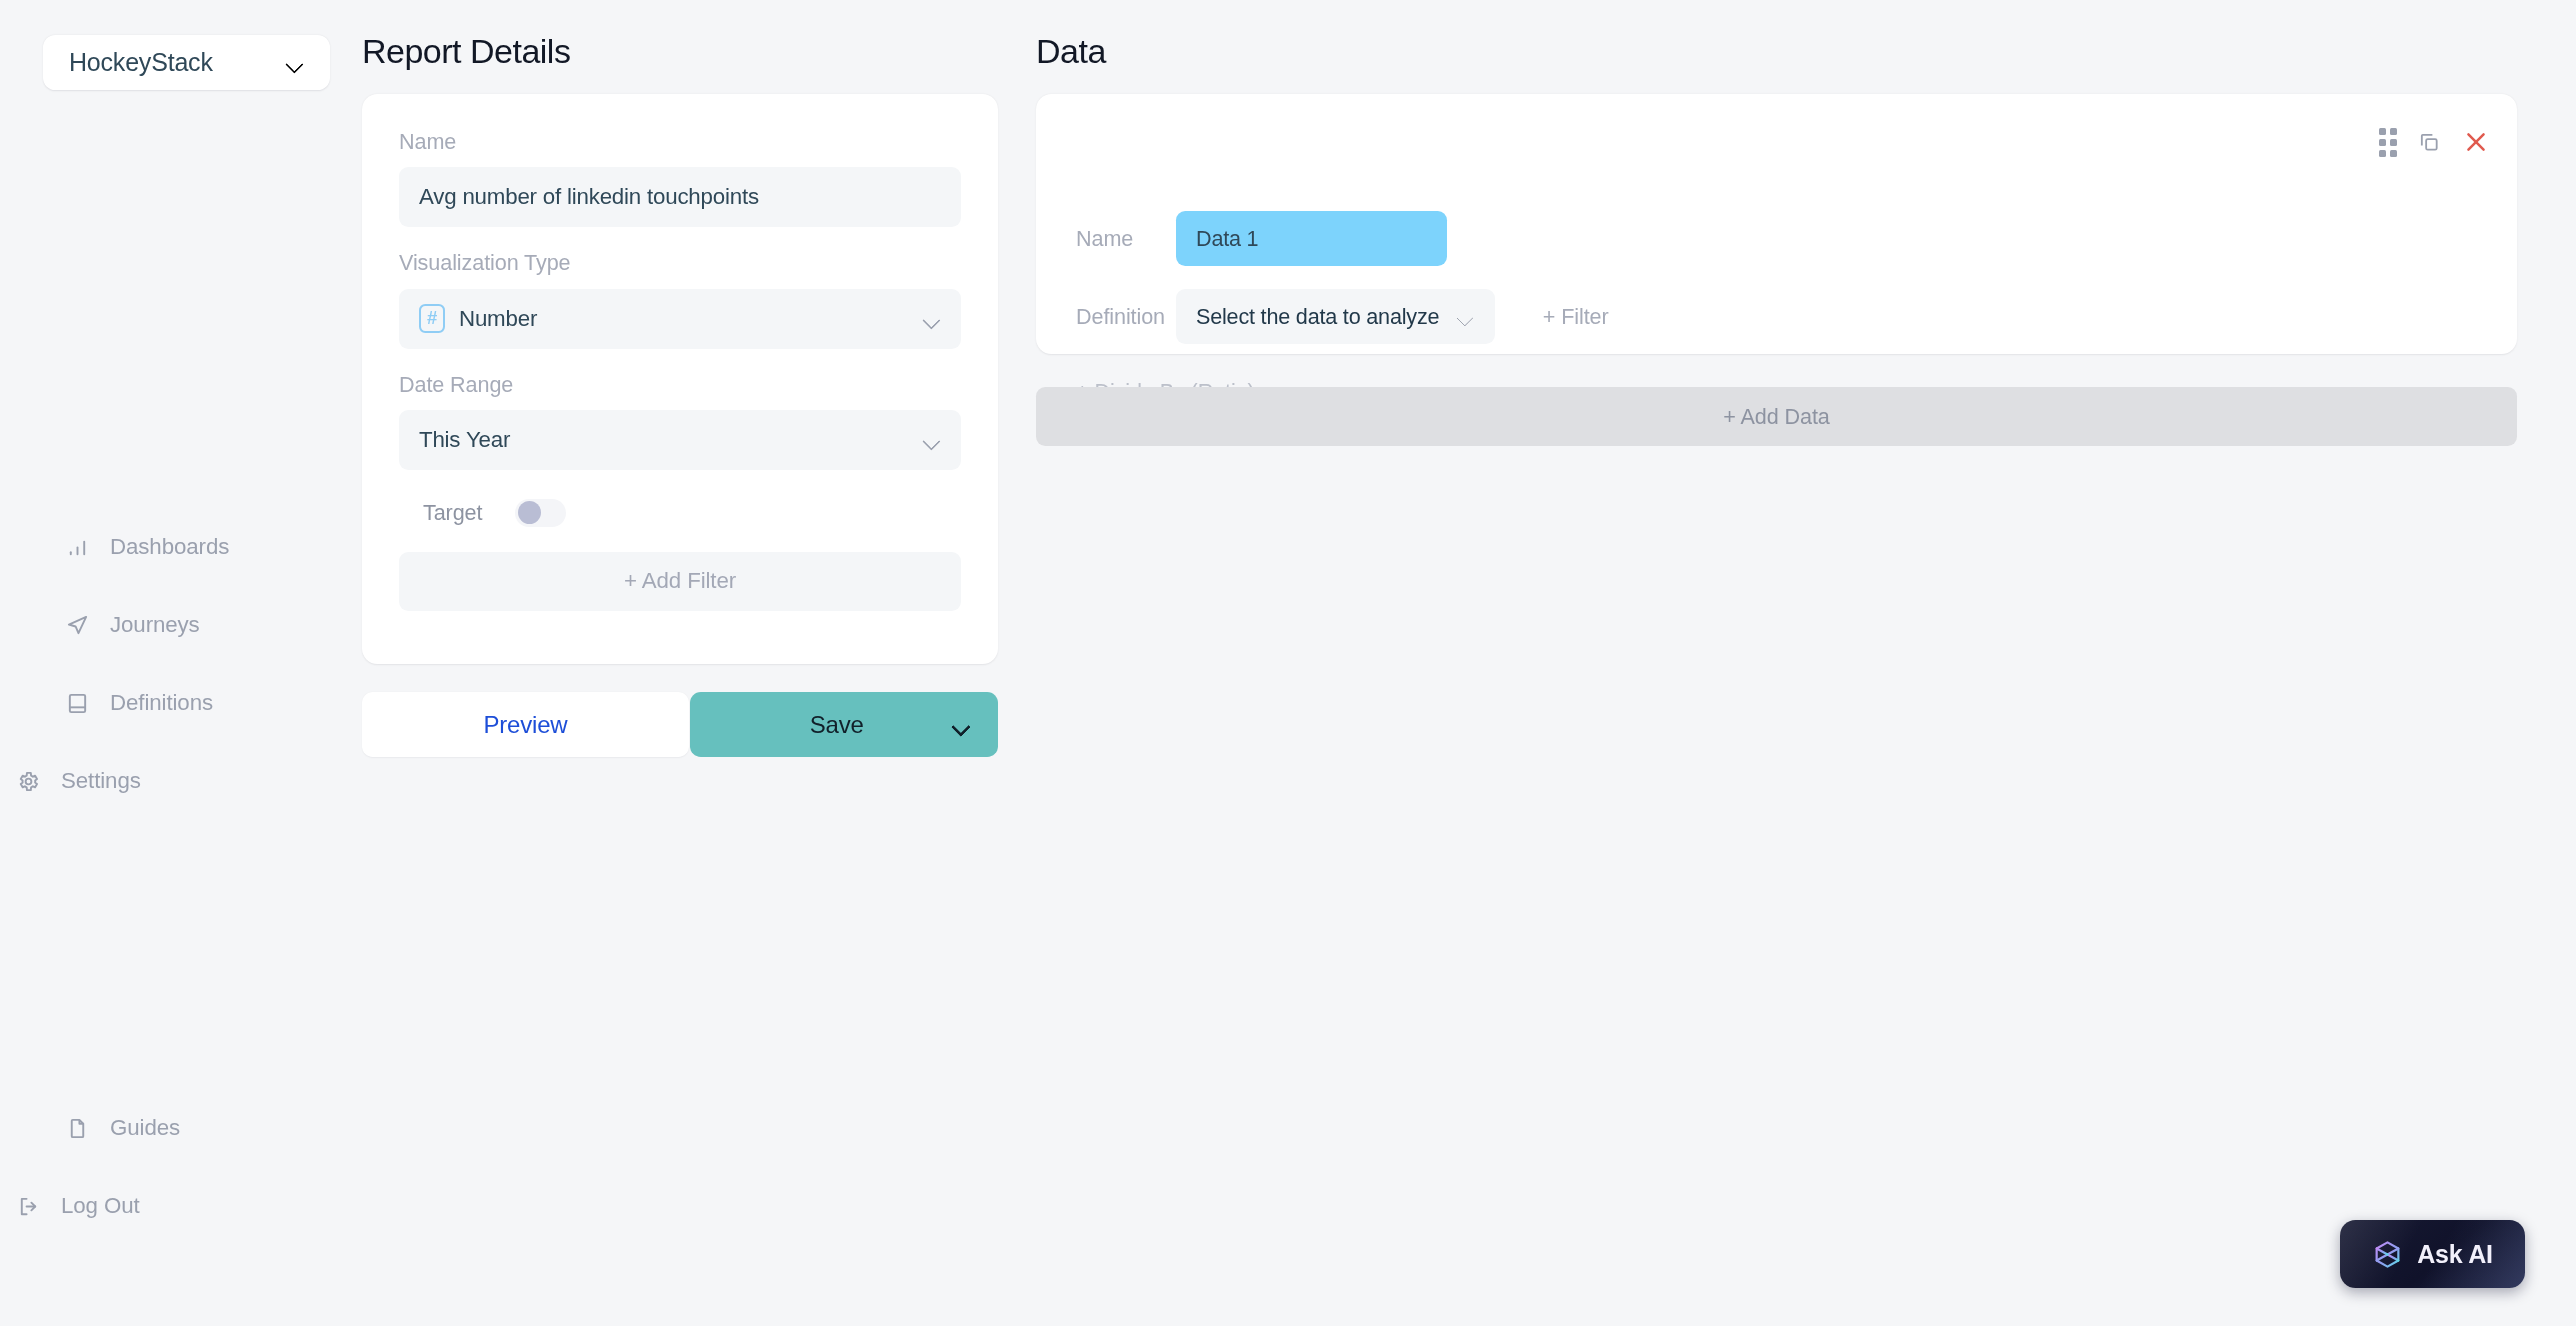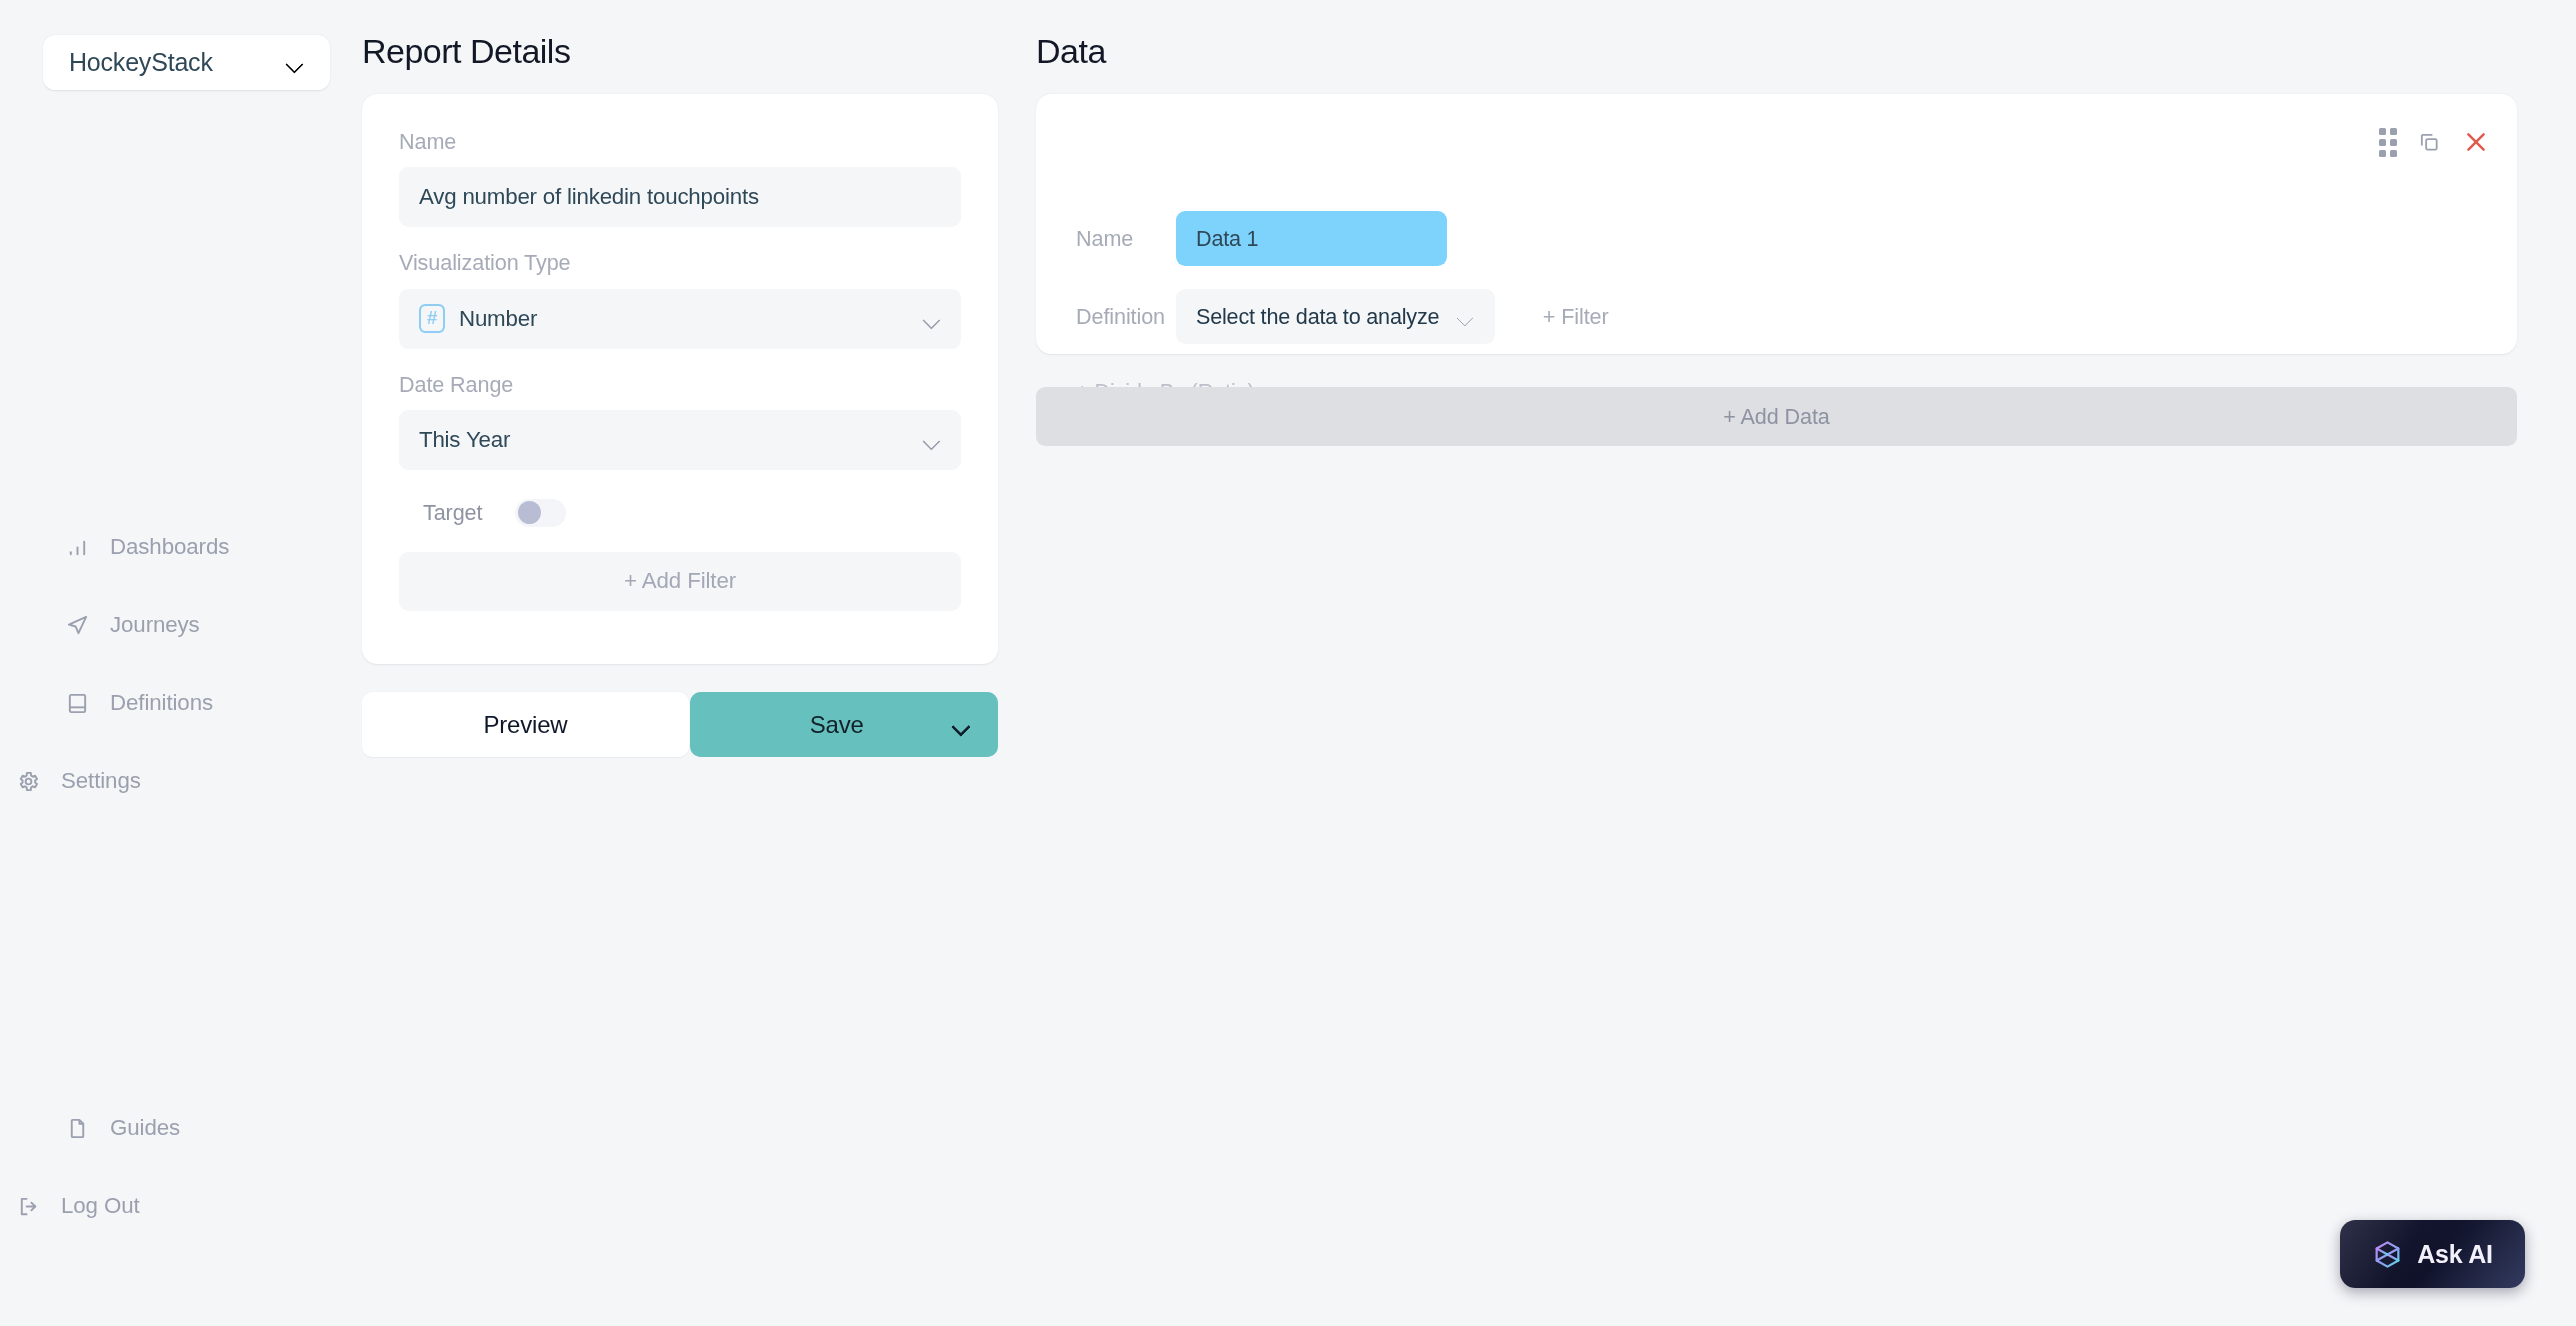--- a/index.html
+++ b/index.html
@@ -252,21 +252,21 @@
   }
   .btn-preview {
     width: 327px;
     height: 65px;
     background: #ffffff;
     border-radius: 10.8px;
     display: flex;
     align-items: center;
     justify-content: center;
     font-size: 24px;
-    color: #0f172a;
+    color: #1d4ed8;
     letter-spacing: -0.2px;
     cursor: pointer;
     box-shadow: 0 0.8px 1.5px rgba(16,24,40,0.05);
   }
   .btn-save {
     position: absolute;
     right: 0;
     width: 308px;
     height: 65px;
     background: #66c0be;

